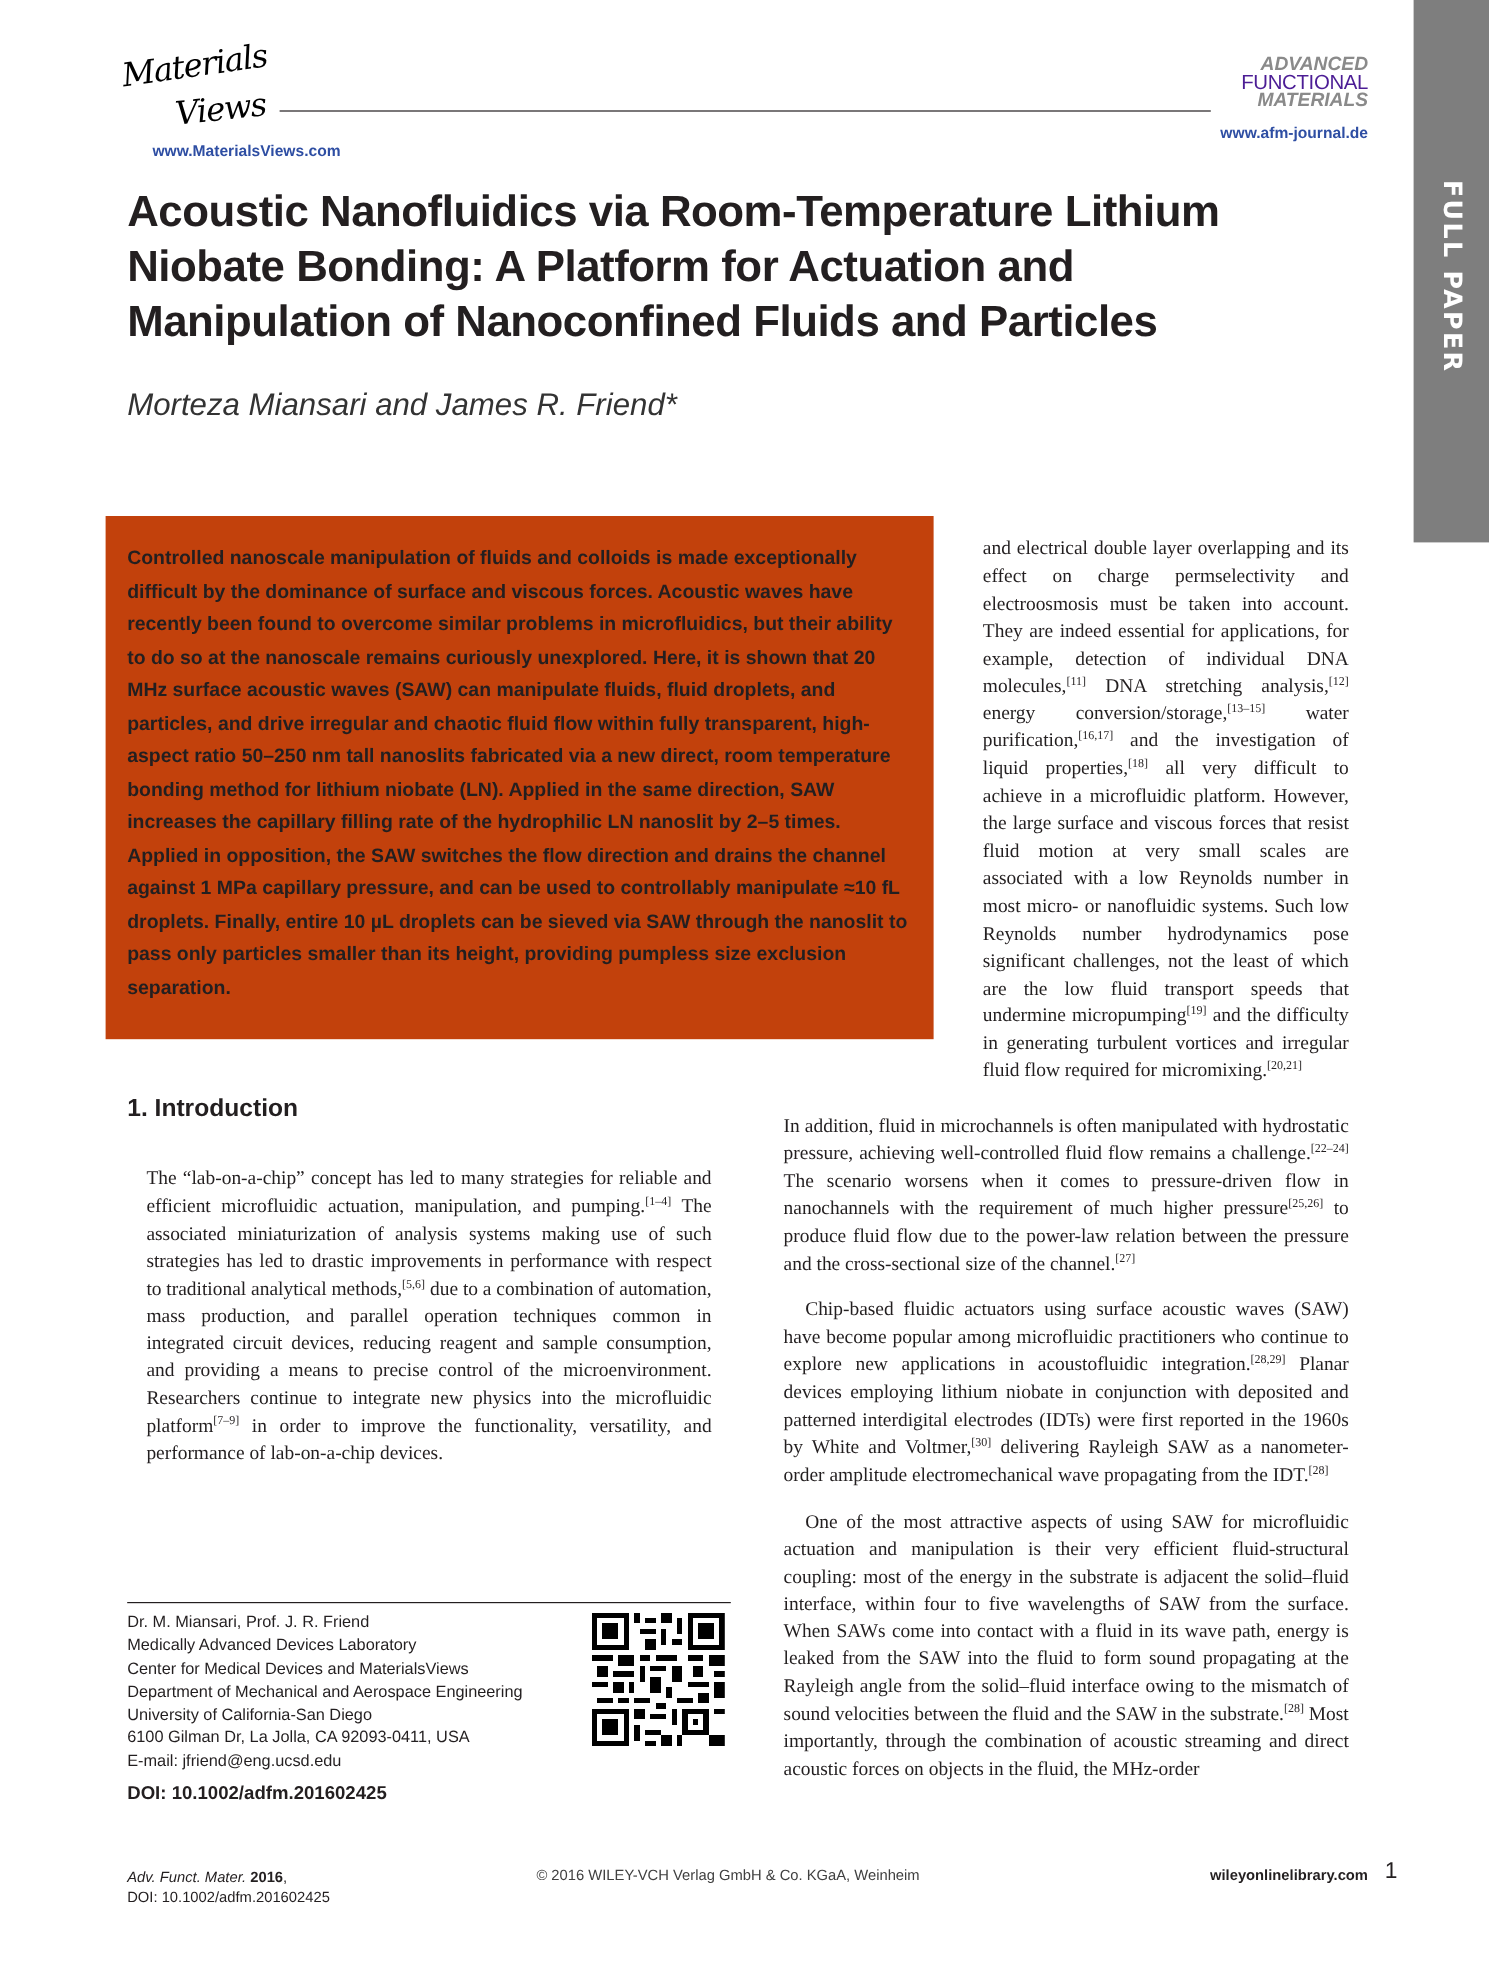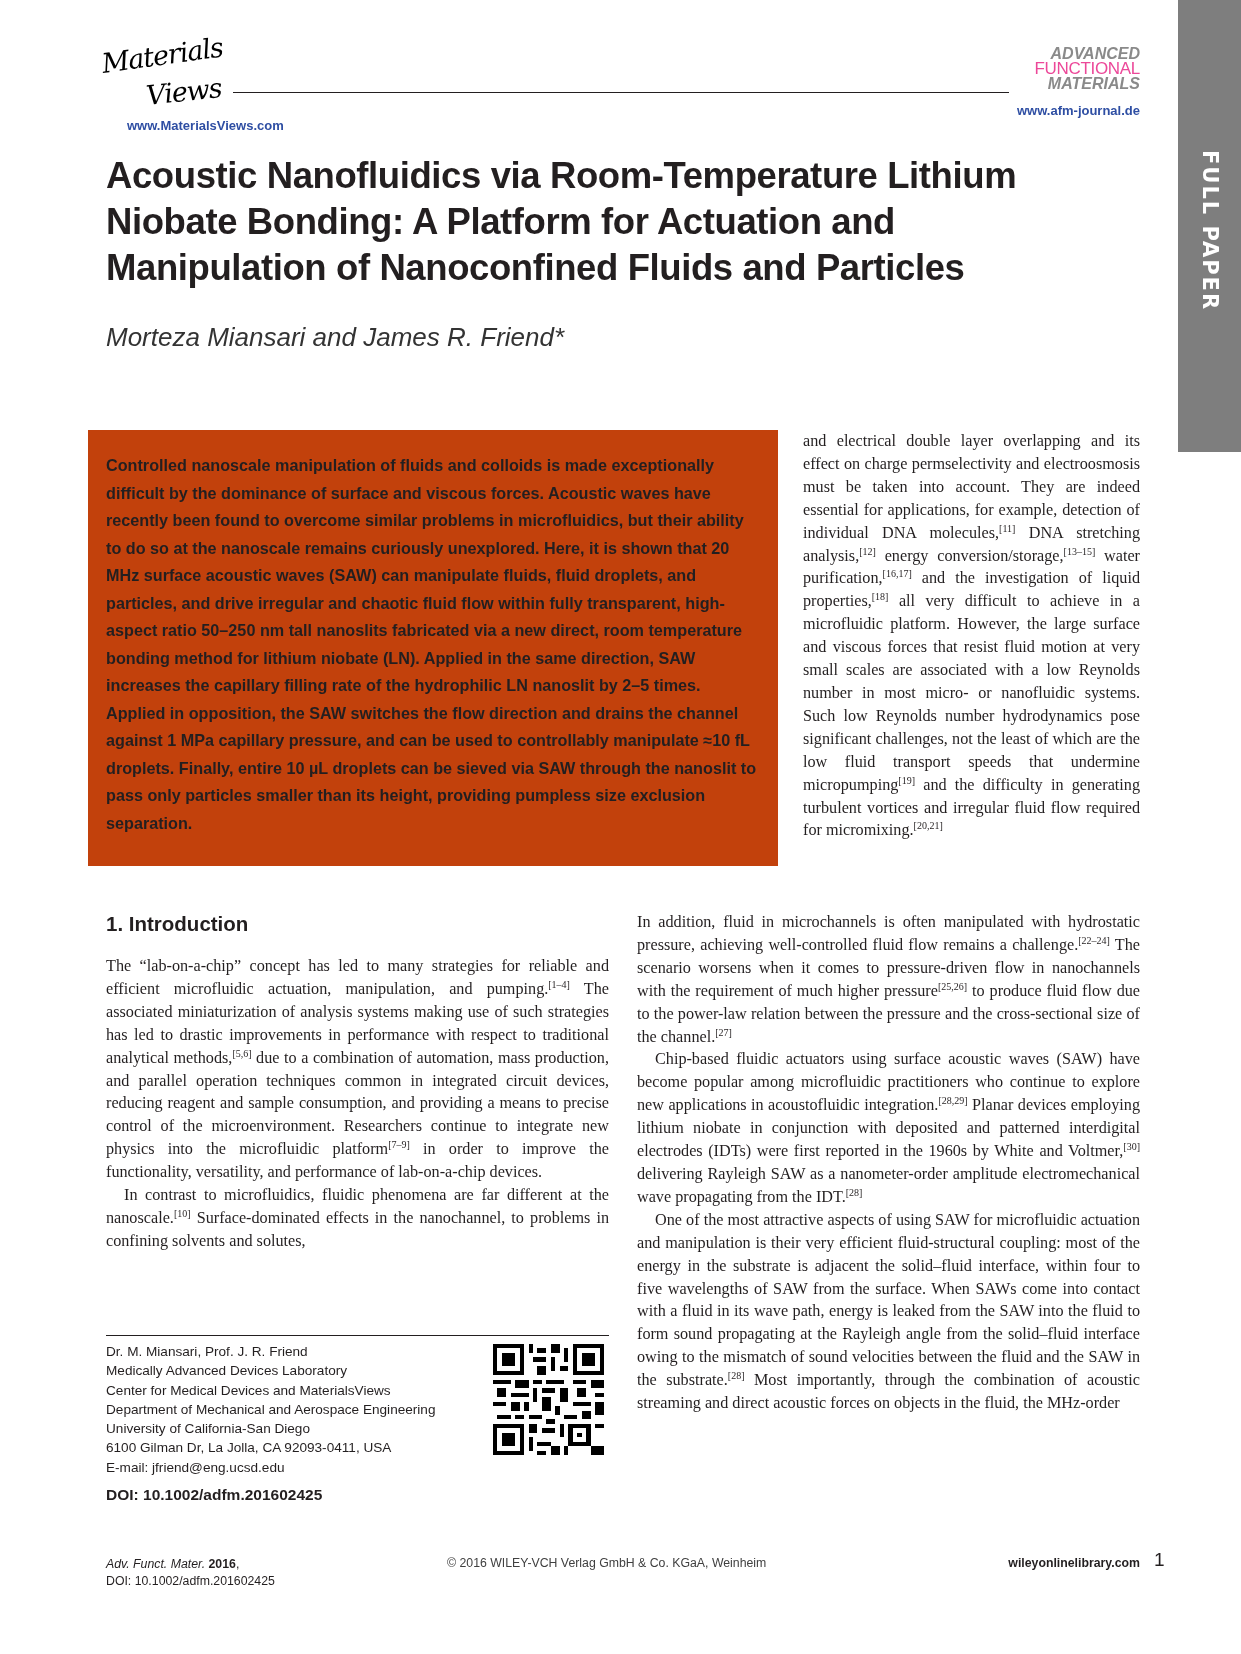--- a/index.html
+++ b/index.html
@@ -8,39 +8,39 @@
   .serif { font-family: "Liberation Serif", "DejaVu Serif", serif; }
 
   
   .mv-logo { position: absolute; left: 104px; top: 48px; width: 128px; height: 62px; font-family: "DejaVu Serif", serif; font-style: italic; color: #000; }
   .mv-logo .l1 { position: absolute; left: 0; top: 0; font-size: 27px; letter-spacing: -1px; transform: rotate(-8deg); transform-origin: left bottom; }
   .mv-logo .l2 { position: absolute; left: 42px; top: 28px; font-size: 27px; letter-spacing: -1px; transform: rotate(-6deg); }
   .header-rule { position: absolute; left: 233px; top: 92px; width: 776px; height: 1px; background: #231f20; }
   .mv-url { position: absolute; left: 106px; top: 118px; font-size: 13px; font-weight: bold; color: #2e4ea3; margin-left: 21px; }
   .afm-logo { position: absolute; left: 1010px; top: 46px; width: 130px; text-align: right; line-height: 15px; }
   .afm-logo .a1 { font-size: 16px; font-weight: bold; font-style: italic; color: #8a8a8a; letter-spacing: 0px; }
-  .afm-logo .a2 { font-size: 17px; color: #ec4899; letter-spacing: -0.3px; }
+  .afm-logo .a2 { font-size: 17px; color: #4c1d95; letter-spacing: -0.3px; }
   .afm-logo .a3 { font-size: 16px; font-weight: bold; font-style: italic; color: #8a8a8a; }
   .afm-url { position: absolute; left: 1000px; top: 103px; width: 140px; text-align: right; font-size: 13px; font-weight: bold; color: #2e4ea3; }
 
   .side-tab { position: absolute; left: 1178px; top: 0; width: 63px; height: 452px; background: #7e7e7e; }
   .side-tab-label { position: absolute; left: 1178px; top: 150px; width: 63px; height: 180px; }
   .side-tab-label span { position: absolute; left: 50%; top: 0; transform-origin: left top; transform: rotate(90deg) translate(0, -50%); white-space: nowrap; color: #fff; font-size: 21px; font-weight: 900; letter-spacing: 2px; font-family: "DejaVu Sans", sans-serif; }
 
   
   .title { position: absolute; left: 106px; top: 153px; width: 960px; font-size: 36.5px; line-height: 46px; font-weight: bold; color: #231f20; letter-spacing: -0.4px; }
   .authors { position: absolute; left: 106px; top: 322px; font-size: 26px; font-style: italic; color: #333; }
 
   
   .abstract { position: absolute; left: 88px; top: 430px; width: 690px; height: 436px; background: #c2410c; }
   .abstract p { position: absolute; left: 18px; top: 22px; width: 652px; margin: 0; font-size: 16.2px; line-height: 27.5px; font-weight: bold; color: #231f20; text-align: left; }
 
   
   .col { position: absolute; font-size: 16.2px; line-height: 22.9px; color: #231f20; text-align: justify; }
-  .col p { margin: 0; }
+  .col p { margin: 16px; }
   .col p.indent { text-indent: 18px; }
   sup { font-size: 10px; line-height: 0; vertical-align: 6px; }
 
   .col-right-top { left: 803px; top: 430px; width: 337px; }
   .col-right { left: 637px; top: 911px; width: 503px; }
   .col-left { left: 106px; top: 955px; width: 503px; }
 
   .section-heading { position: absolute; left: 106px; top: 912px; font-size: 20.5px; font-weight: bold; color: #231f20; }
 
   
@@ -85,21 +85,20 @@
 </div>
 
 <div class="col col-right-top serif">
   <p>and electrical double layer overlapping and its effect on charge permselectivity and electroosmosis must be taken into account. They are indeed essential for applications, for example, detection of individual DNA molecules,<sup>[11]</sup> DNA stretching analysis,<sup>[12]</sup> energy conversion/storage,<sup>[13–15]</sup> water purification,<sup>[16,17]</sup> and the investigation of liquid properties,<sup>[18]</sup> all very difficult to achieve in a microfluidic platform. However, the large surface and viscous forces that resist fluid motion at very small scales are associated with a low Reynolds number in most micro- or nanofluidic systems. Such low Reynolds number hydrodynamics pose significant challenges, not the least of which are the low fluid transport speeds that undermine micropumping<sup>[19]</sup> and the difficulty in generating turbulent vortices and irregular fluid flow required for micromixing.<sup>[20,21]</sup></p>
 </div>
 
 <h2 class="section-heading sans" style="margin:0">1. Introduction</h2>
 
 <div class="col col-left serif">
   <p>The “lab-on-a-chip” concept has led to many strategies for reliable and efficient microfluidic actuation, manipulation, and pumping.<sup>[1–4]</sup> The associated miniaturization of analysis systems making use of such strategies has led to drastic improvements in performance with respect to traditional analytical methods,<sup>[5,6]</sup> due to a combination of automation, mass production, and parallel operation techniques common in integrated circuit devices, reducing reagent and sample consumption, and providing a means to precise control of the microenvironment. Researchers continue to integrate new physics into the microfluidic platform<sup>[7–9]</sup> in order to improve the functionality, versatility, and performance of lab-on-a-chip devices.</p>
-  <p class="indent">In contrast to microfluidics, fluidic phenomena are far different at the nanoscale.<sup>[10]</sup> Surface-dominated effects in the nanochannel, to problems in confining solvents and solutes,</p>
 </div>
 
 <div class="col col-right serif">
   <p>In addition, fluid in microchannels is often manipulated with hydrostatic pressure, achieving well-controlled fluid flow remains a challenge.<sup>[22–24]</sup> The scenario worsens when it comes to pressure-driven flow in nanochannels with the requirement of much higher pressure<sup>[25,26]</sup> to produce fluid flow due to the power-law relation between the pressure and the cross-sectional size of the channel.<sup>[27]</sup></p>
   <p class="indent">Chip-based fluidic actuators using surface acoustic waves (SAW) have become popular among microfluidic practitioners who continue to explore new applications in acoustofluidic integration.<sup>[28,29]</sup> Planar devices employing lithium niobate in conjunction with deposited and patterned interdigital electrodes (IDTs) were first reported in the 1960s by White and Voltmer,<sup>[30]</sup> delivering Rayleigh SAW as a nanometer-order amplitude electromechanical wave propagating from the IDT.<sup>[28]</sup></p>
   <p class="indent">One of the most attractive aspects of using SAW for microfluidic actuation and manipulation is their very efficient fluid-structural coupling: most of the energy in the substrate is adjacent the solid–fluid interface, within four to five wavelengths of SAW from the surface. When SAWs come into contact with a fluid in its wave path, energy is leaked from the SAW into the fluid to form sound propagating at the Rayleigh angle from the solid–fluid interface owing to the mismatch of sound velocities between the fluid and the SAW in the substrate.<sup>[28]</sup> Most importantly, through the combination of acoustic streaming and direct acoustic forces on objects in the fluid, the MHz-order</p>
 </div>
 
 <div class="fn-rule"></div>
 <div class="affil sans">

